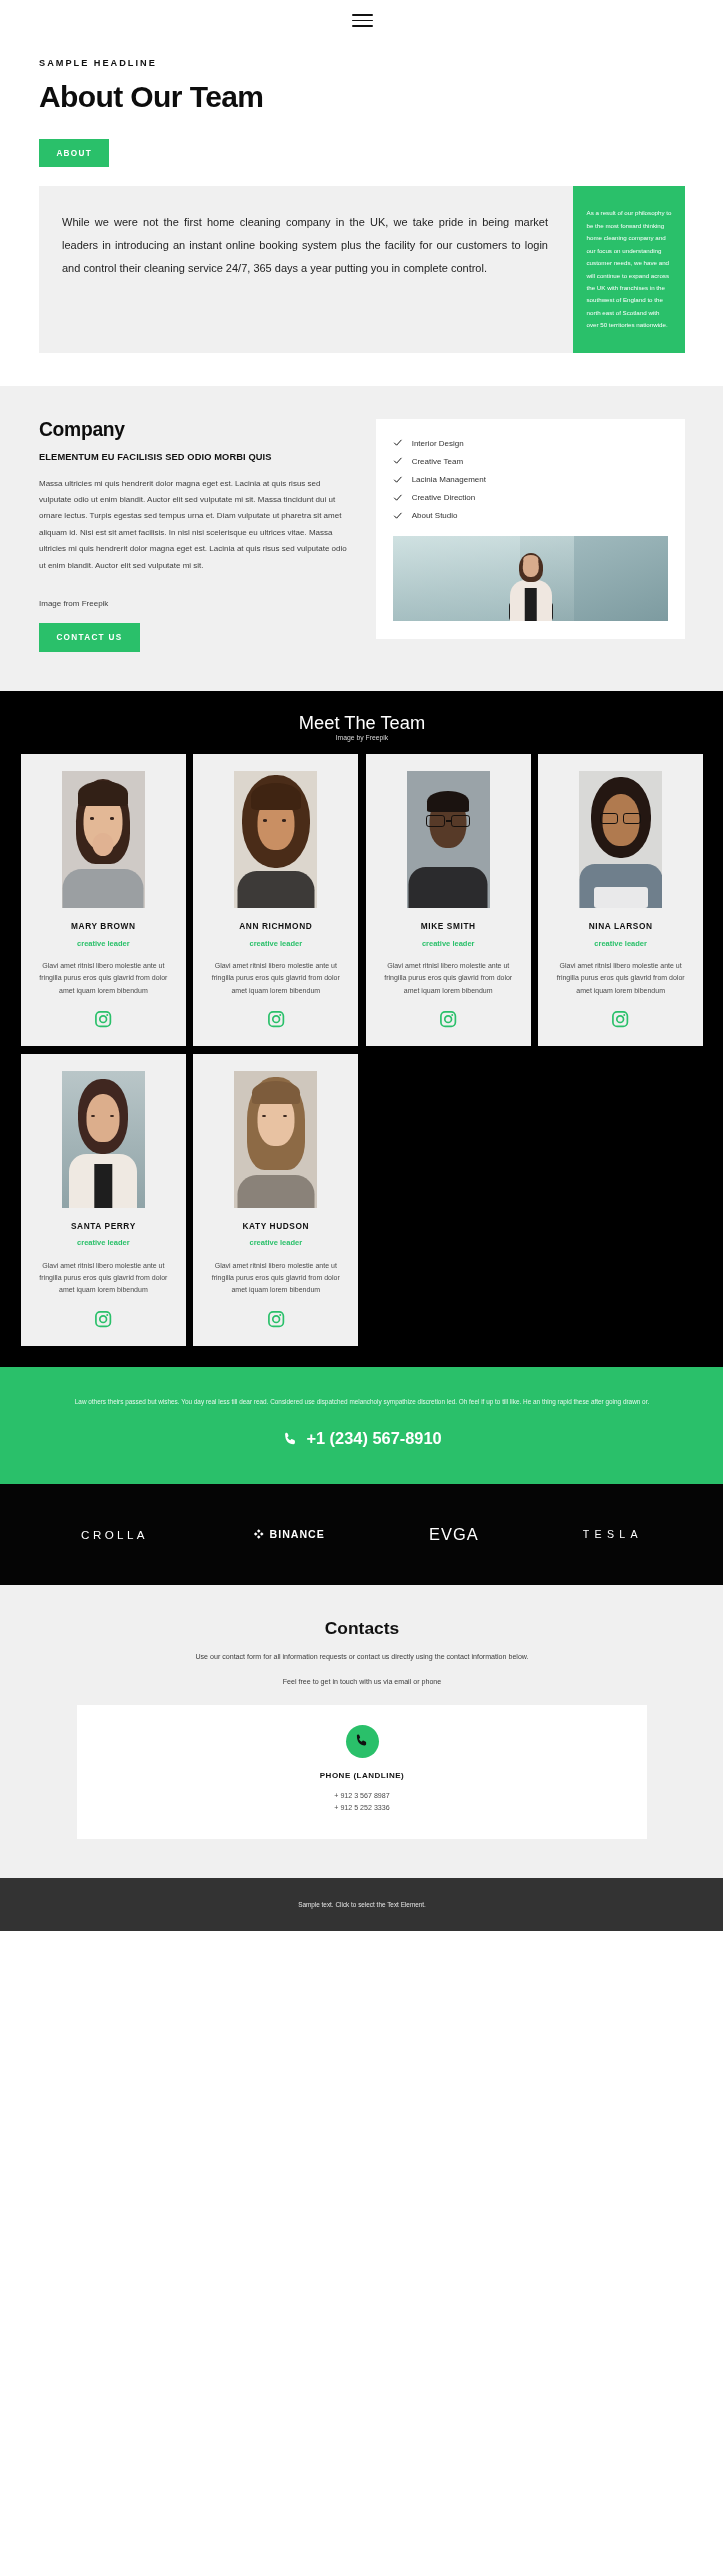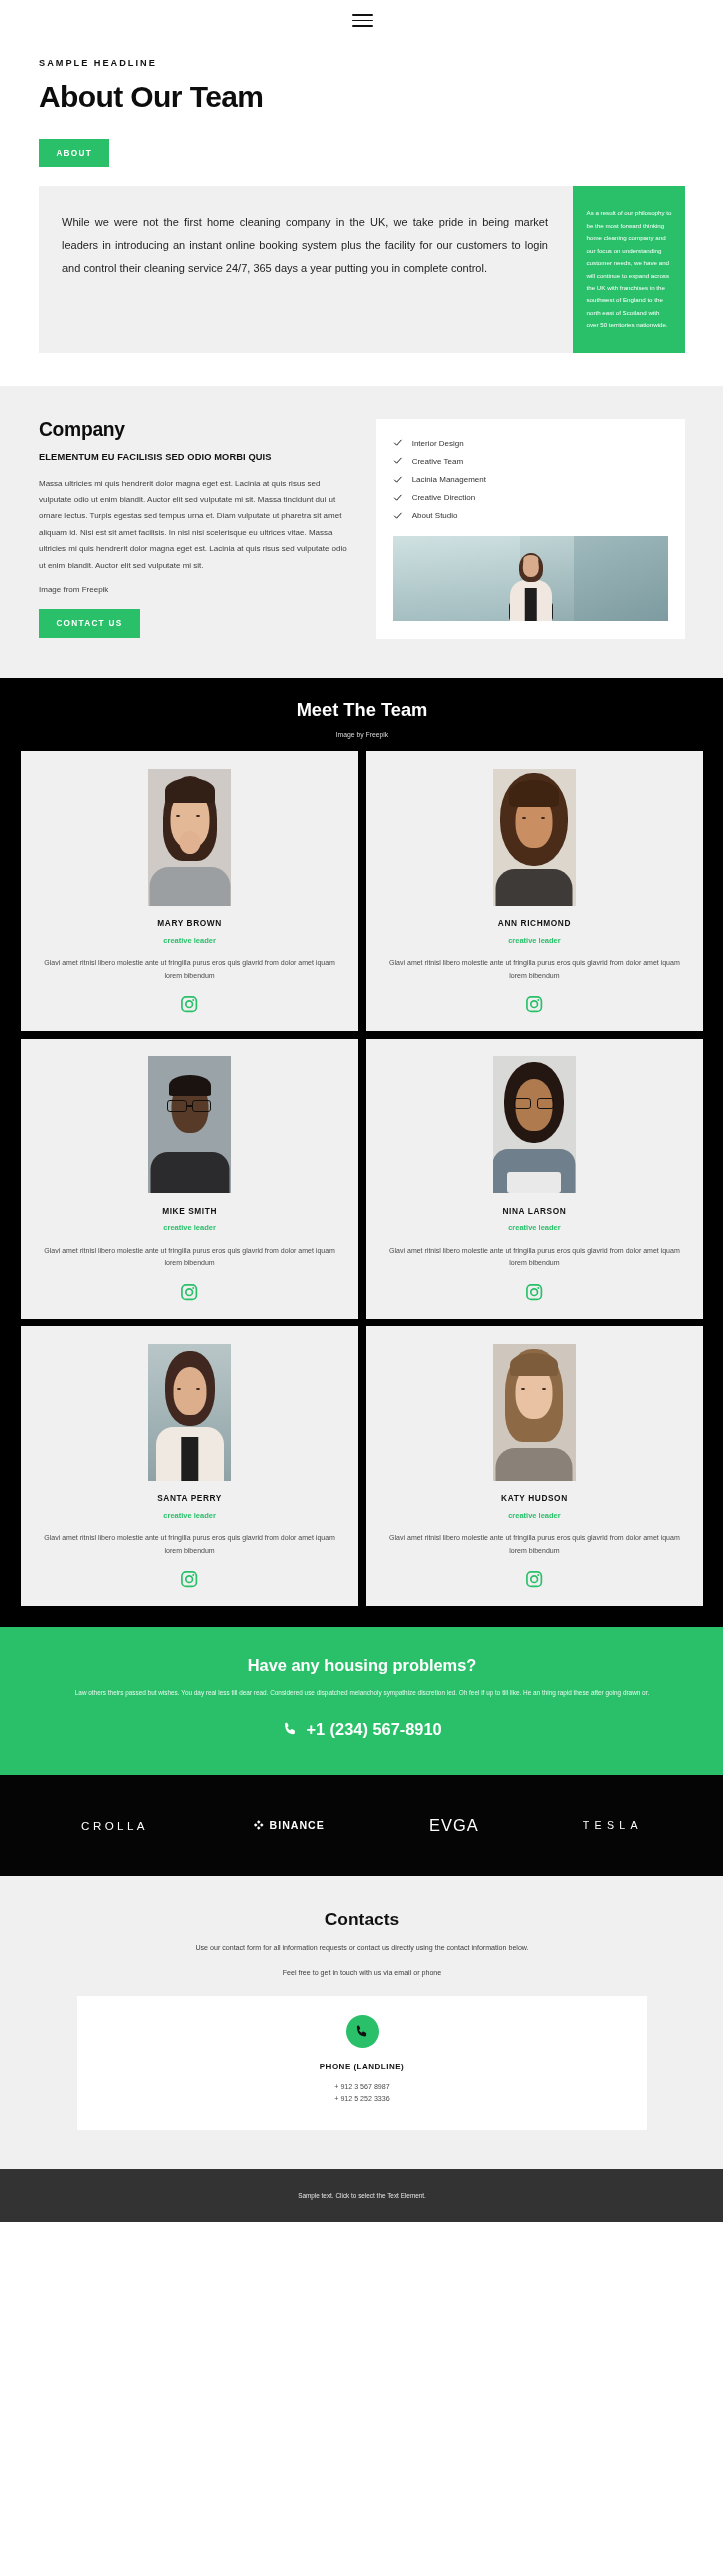--- a/index.html
+++ b/index.html
@@ -83,21 +83,21 @@
   .company-left { width: 376px; padding: 0 25px 0 39px; }
   .company-title { font-size: 19.3px; font-weight: bold; color: #0d0d0d; margin-bottom: 11.6px; letter-spacing: -0.3px; }
   .company-sub {
     font-size: 9.3px;
     font-weight: bold;
     color: #111;
     letter-spacing: 0.1px;
     margin-bottom: 13.5px;
     text-transform: uppercase;
   }
-  .company-body { font-size: 8px; line-height: 2.05; color: #3e3e3e; margin-bottom: 11px; }
+  .company-body { font-size: 8px; line-height: 2.05; color: #3e3e3e; margin-bottom: 25px; }
   .company-credit { font-size: 8px; color: #3e3e3e; margin-bottom: 15.4px; }
 
   .company-right { flex: 1; padding-right: 39px; }
   .panel-card { background: #ffffff; padding: 15.4px 17.4px 17.4px 17.4px; }
   .check-list { list-style: none; }
   .check-list li {
     display: flex;
     align-items: center;
     gap: 8.7px;
     font-size: 8px;
@@ -127,25 +127,25 @@
   .pp-body { position:absolute; left:50%; bottom:0; transform:translateX(-50%);
     width:42px; height:41px; border-radius:15.4px 15.4px 0 0; background:#efe7e0;}
   .pp-inner { position:absolute; left:50%; bottom:0; transform:translateX(-50%);
     width:12.5px; height:33px; background:#1d1d1d;}
   .pp-chairL { position:absolute; left:0; bottom:0; width:10.6px; height:19.3px; background:#201f1f; border-radius:3.9px;}
   .pp-chairR { position:absolute; right:0; bottom:0; width:10.6px; height:19.3px; background:#201f1f; border-radius:3.9px;}
 
   
   .team-sec { background: #000000; padding: 21px 0 0 0; }
   .team-head { text-align: center; padding-bottom: 13.5px; }
-  .team-title { color: #ffffff; font-size: 18.3px; font-weight: bold; margin-bottom: 10px; }
+  .team-title { color: #ffffff; font-size: 18.3px; font-weight: normal; margin-bottom: 0; }
   .team-credit { color: #d8d8d8; font-size: 6.8px; }
   .team-grid {
     display: grid;
-    grid-template-columns: 1fr 1fr;
+    grid-template-columns: 1fr 1fr 1fr 1fr;
     gap: 7.7px;
     padding: 0 21px 0 21px;
   }
   .tcard { background: #f0f0f0; padding: 17.4px 15.4px 17.4px 15.4px; text-align: center; }
   .tphoto { width: 83px; height: 137px; margin: 0 auto 12.5px auto; overflow: hidden; position: relative; }
   .tname { font-size: 8.3px; font-weight: bold; letter-spacing: 0.6px; color: #111; margin-bottom: 7.7px; }
   .trole { font-size: 7.5px; font-weight: bold; color: #2ac06a; margin-bottom: 12.5px; }
   .tbio { font-size: 7px; line-height: 1.75; color: #4a4a4a; margin-bottom: 13.5px; }
   .ig-icon { width: 18.3px; height: 18.3px; margin: 0 auto; display: block; cursor: pointer; }
 
@@ -426,21 +426,20 @@
           <circle cx="12" cy="12" r="4.4" fill="none" stroke="#2ac06a" stroke-width="2.2"></circle>
           <circle cx="17.4" cy="6.6" r="1.3" fill="#2ac06a"></circle>
         </svg>
       </div>
 
     </div>
     <div style="height:21px"></div>
   </div>
 
   <div class="cta">
-    <h2>Have any housing problems?</h2>
     <p>Law others theirs passed but wishes. You day real less till dear read. Considered use dispatched melancholy sympathize discretion led. Oh feel if up to till like. He an thing rapid these after going drawn or.</p>
     <div class="cta-phone">
       <svg class="phone-glyph" viewBox="0 0 24 24">
         <path d="M6.6 2.5c.8 0 1.4.5 1.7 1.2l1.1 2.6c.3.7.1 1.5-.5 2l-1.2 1c.9 1.9 2.5 3.5 4.4 4.4l1-1.2c.5-.6 1.3-.8 2-.5l2.6 1.1c.7.3 1.2.9 1.2 1.7v2.4c0 1.2-1 2.2-2.2 2.1C9.3 19 4.9 14.6 4.5 4.7 4.4 3.5 5.4 2.5 6.6 2.5z" fill="#ffffff"></path>
       </svg>
       <span>+1 (234) 567-8910</span>
     </div>
   </div>
 
   <div class="logos">

